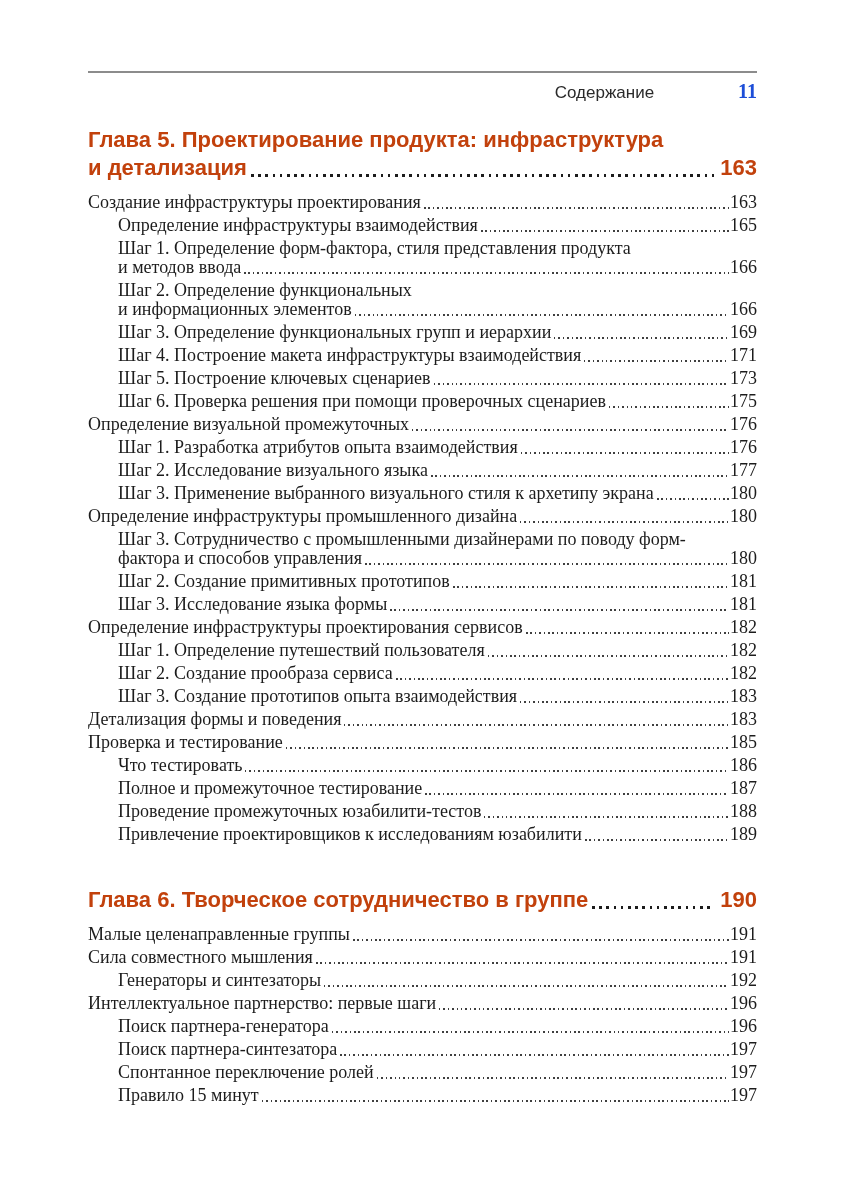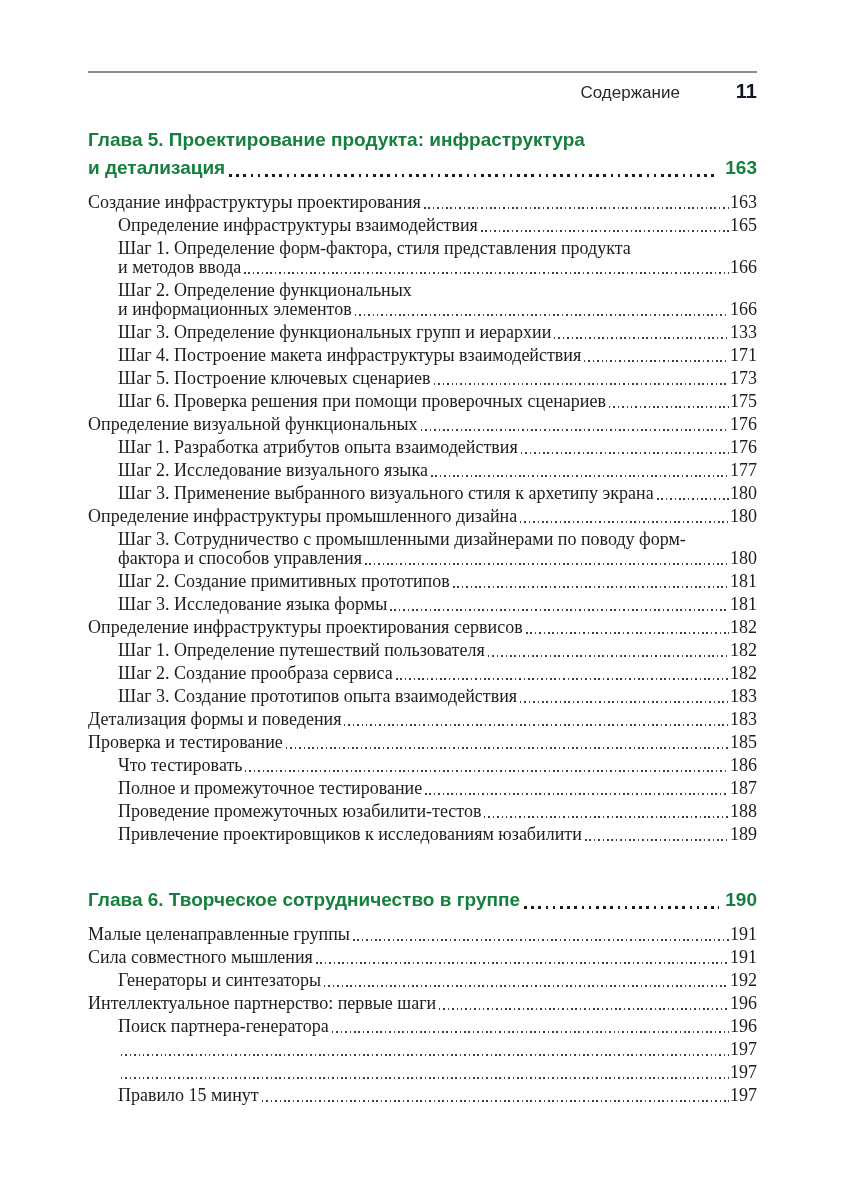--- a/index.html
+++ b/index.html
@@ -24,38 +24,40 @@
     margin-top: 71px;
     border-top: 2px solid #8c8c8c;
     height: 0;
   }
   .running-head {
     margin-top: 7px;
     display: flex;
     justify-content: flex-end;
     align-items: baseline;
     font-family: "Liberation Sans", sans-serif;
+    gap: 28px;
   }
   .running-title {
     font-size: 17px;
     color: #2a2a2a;
   }
   .running-page {
     font-size: 20px;
     font-weight: 700;
     margin-left: 56px;
-    color: #0f172a;
+    color: #1d4ed8;
+    font-family: Liberation Serif, serif;
   }
   .chapter-heading {
     margin-top: 23px;
     font-family: "Liberation Sans", sans-serif;
     font-weight: 700;
-    font-size: 19px;
+    font-size: 22px;
     line-height: 28px;
-    color: #15803d;
+    color: #c2410c;
   }
   .chapter-line { display: block; }
   .chapter-line.last {
     display: flex;
     align-items: flex-end;
   }
   .chapter-title-text { white-space: nowrap; }
   .chapter-dots {
     flex: 1 1 auto;
     height: 3px;
@@ -135,21 +137,21 @@
               <span class="entry-line last">
                 <span class="entry-title">и информационных элементов</span>
                 <span class="entry-dots"></span>
                 <span class="entry-page">166</span>
               </span>
             </div>
             <div class="entry level2">
               <span class="entry-line last">
                 <span class="entry-title">Шаг 3. Определение функциональных групп и иерархии</span>
                 <span class="entry-dots"></span>
-                <span class="entry-page">133</span>
+                <span class="entry-page">169</span>
               </span>
             </div>
             <div class="entry level2">
               <span class="entry-line last">
                 <span class="entry-title">Шаг 4. Построение макета инфраструктуры взаимодействия</span>
                 <span class="entry-dots"></span>
                 <span class="entry-page">171</span>
               </span>
             </div>
             <div class="entry level2">
@@ -161,21 +163,21 @@
             </div>
             <div class="entry level2">
               <span class="entry-line last">
                 <span class="entry-title">Шаг 6. Проверка решения при помощи проверочных сценариев</span>
                 <span class="entry-dots"></span>
                 <span class="entry-page">175</span>
               </span>
             </div>
             <div class="entry level1">
               <span class="entry-line last">
-                <span class="entry-title">Определение визуальной функциональных</span>
+                <span class="entry-title">Определение визуальной промежуточных</span>
                 <span class="entry-dots"></span>
                 <span class="entry-page">176</span>
               </span>
             </div>
             <div class="entry level2">
               <span class="entry-line last">
                 <span class="entry-title">Шаг 1. Разработка атрибутов опыта взаимодействия</span>
                 <span class="entry-dots"></span>
                 <span class="entry-page">176</span>
               </span>
@@ -334,26 +336,28 @@
             </div>
             <div class="entry level2">
               <span class="entry-line last">
                 <span class="entry-title">Поиск партнера-генератора</span>
                 <span class="entry-dots"></span>
                 <span class="entry-page">196</span>
               </span>
             </div>
             <div class="entry level2">
               <span class="entry-line last">
+                <span class="entry-title">Поиск партнера-синтезатора</span>
                 <span class="entry-dots"></span>
                 <span class="entry-page">197</span>
               </span>
             </div>
             <div class="entry level2">
               <span class="entry-line last">
+                <span class="entry-title">Спонтанное переключение ролей</span>
                 <span class="entry-dots"></span>
                 <span class="entry-page">197</span>
               </span>
             </div>
             <div class="entry level2">
               <span class="entry-line last">
                 <span class="entry-title">Правило 15 минут</span>
                 <span class="entry-dots"></span>
                 <span class="entry-page">197</span>
               </span>

